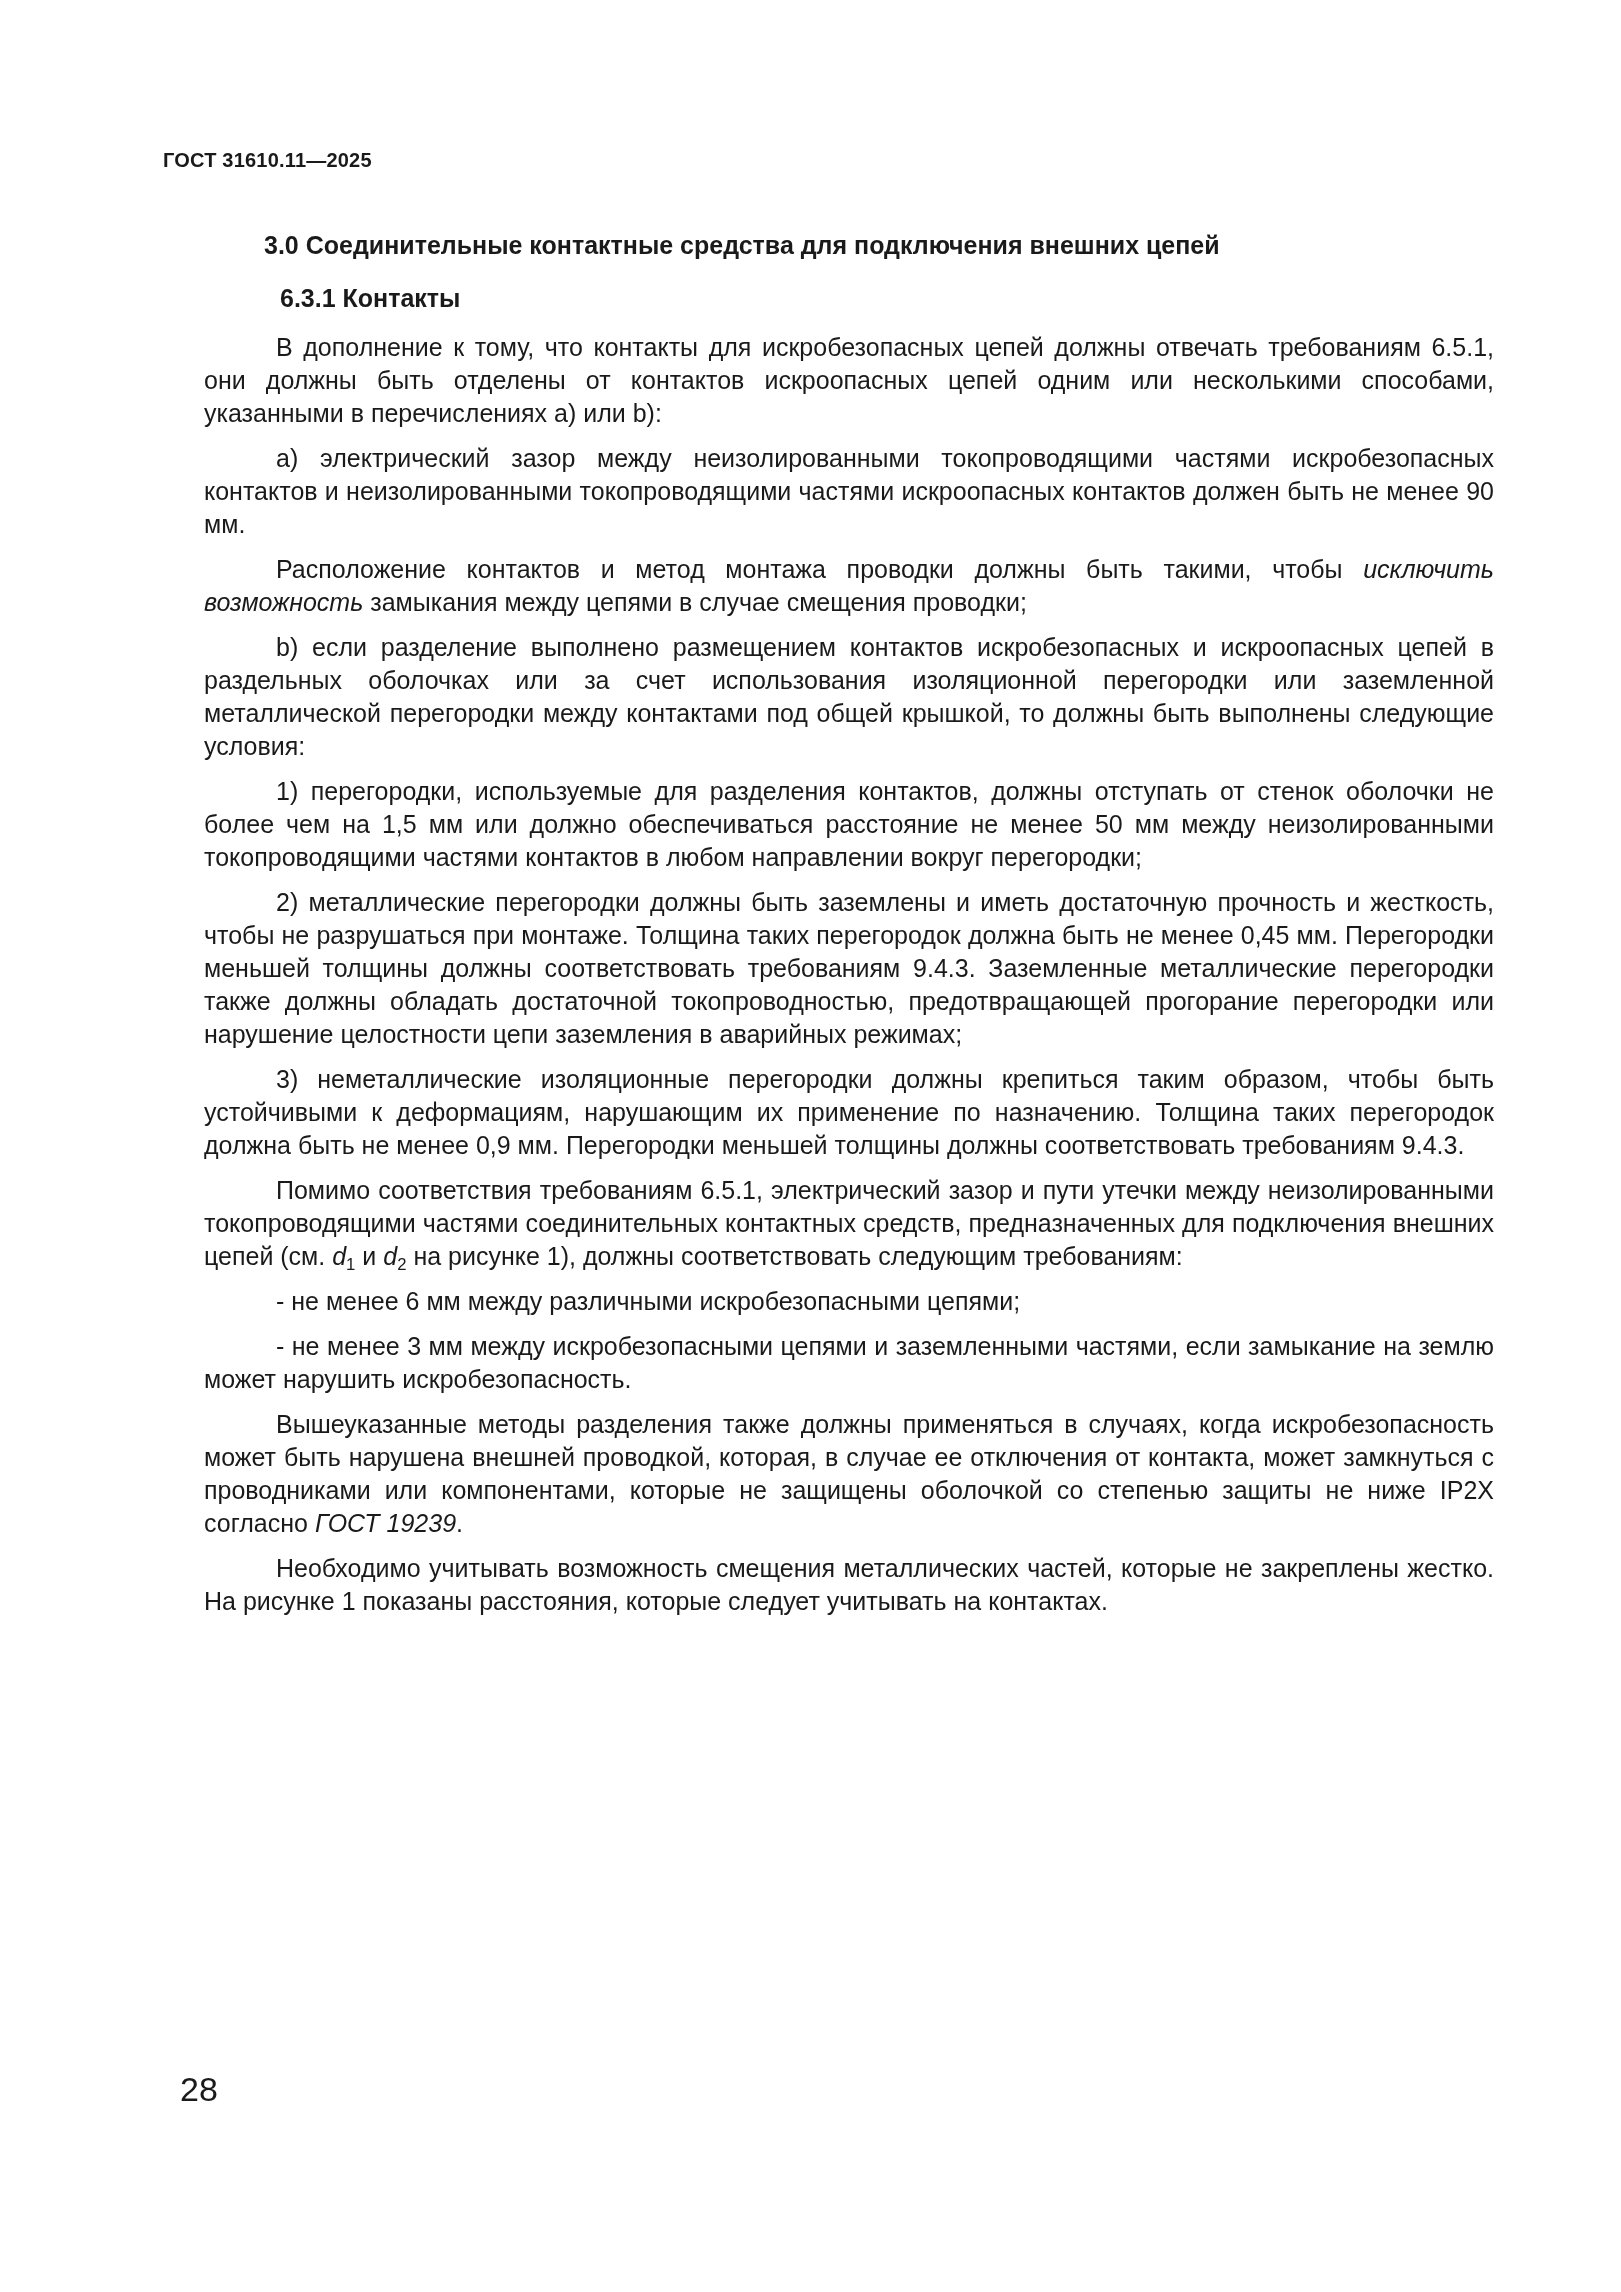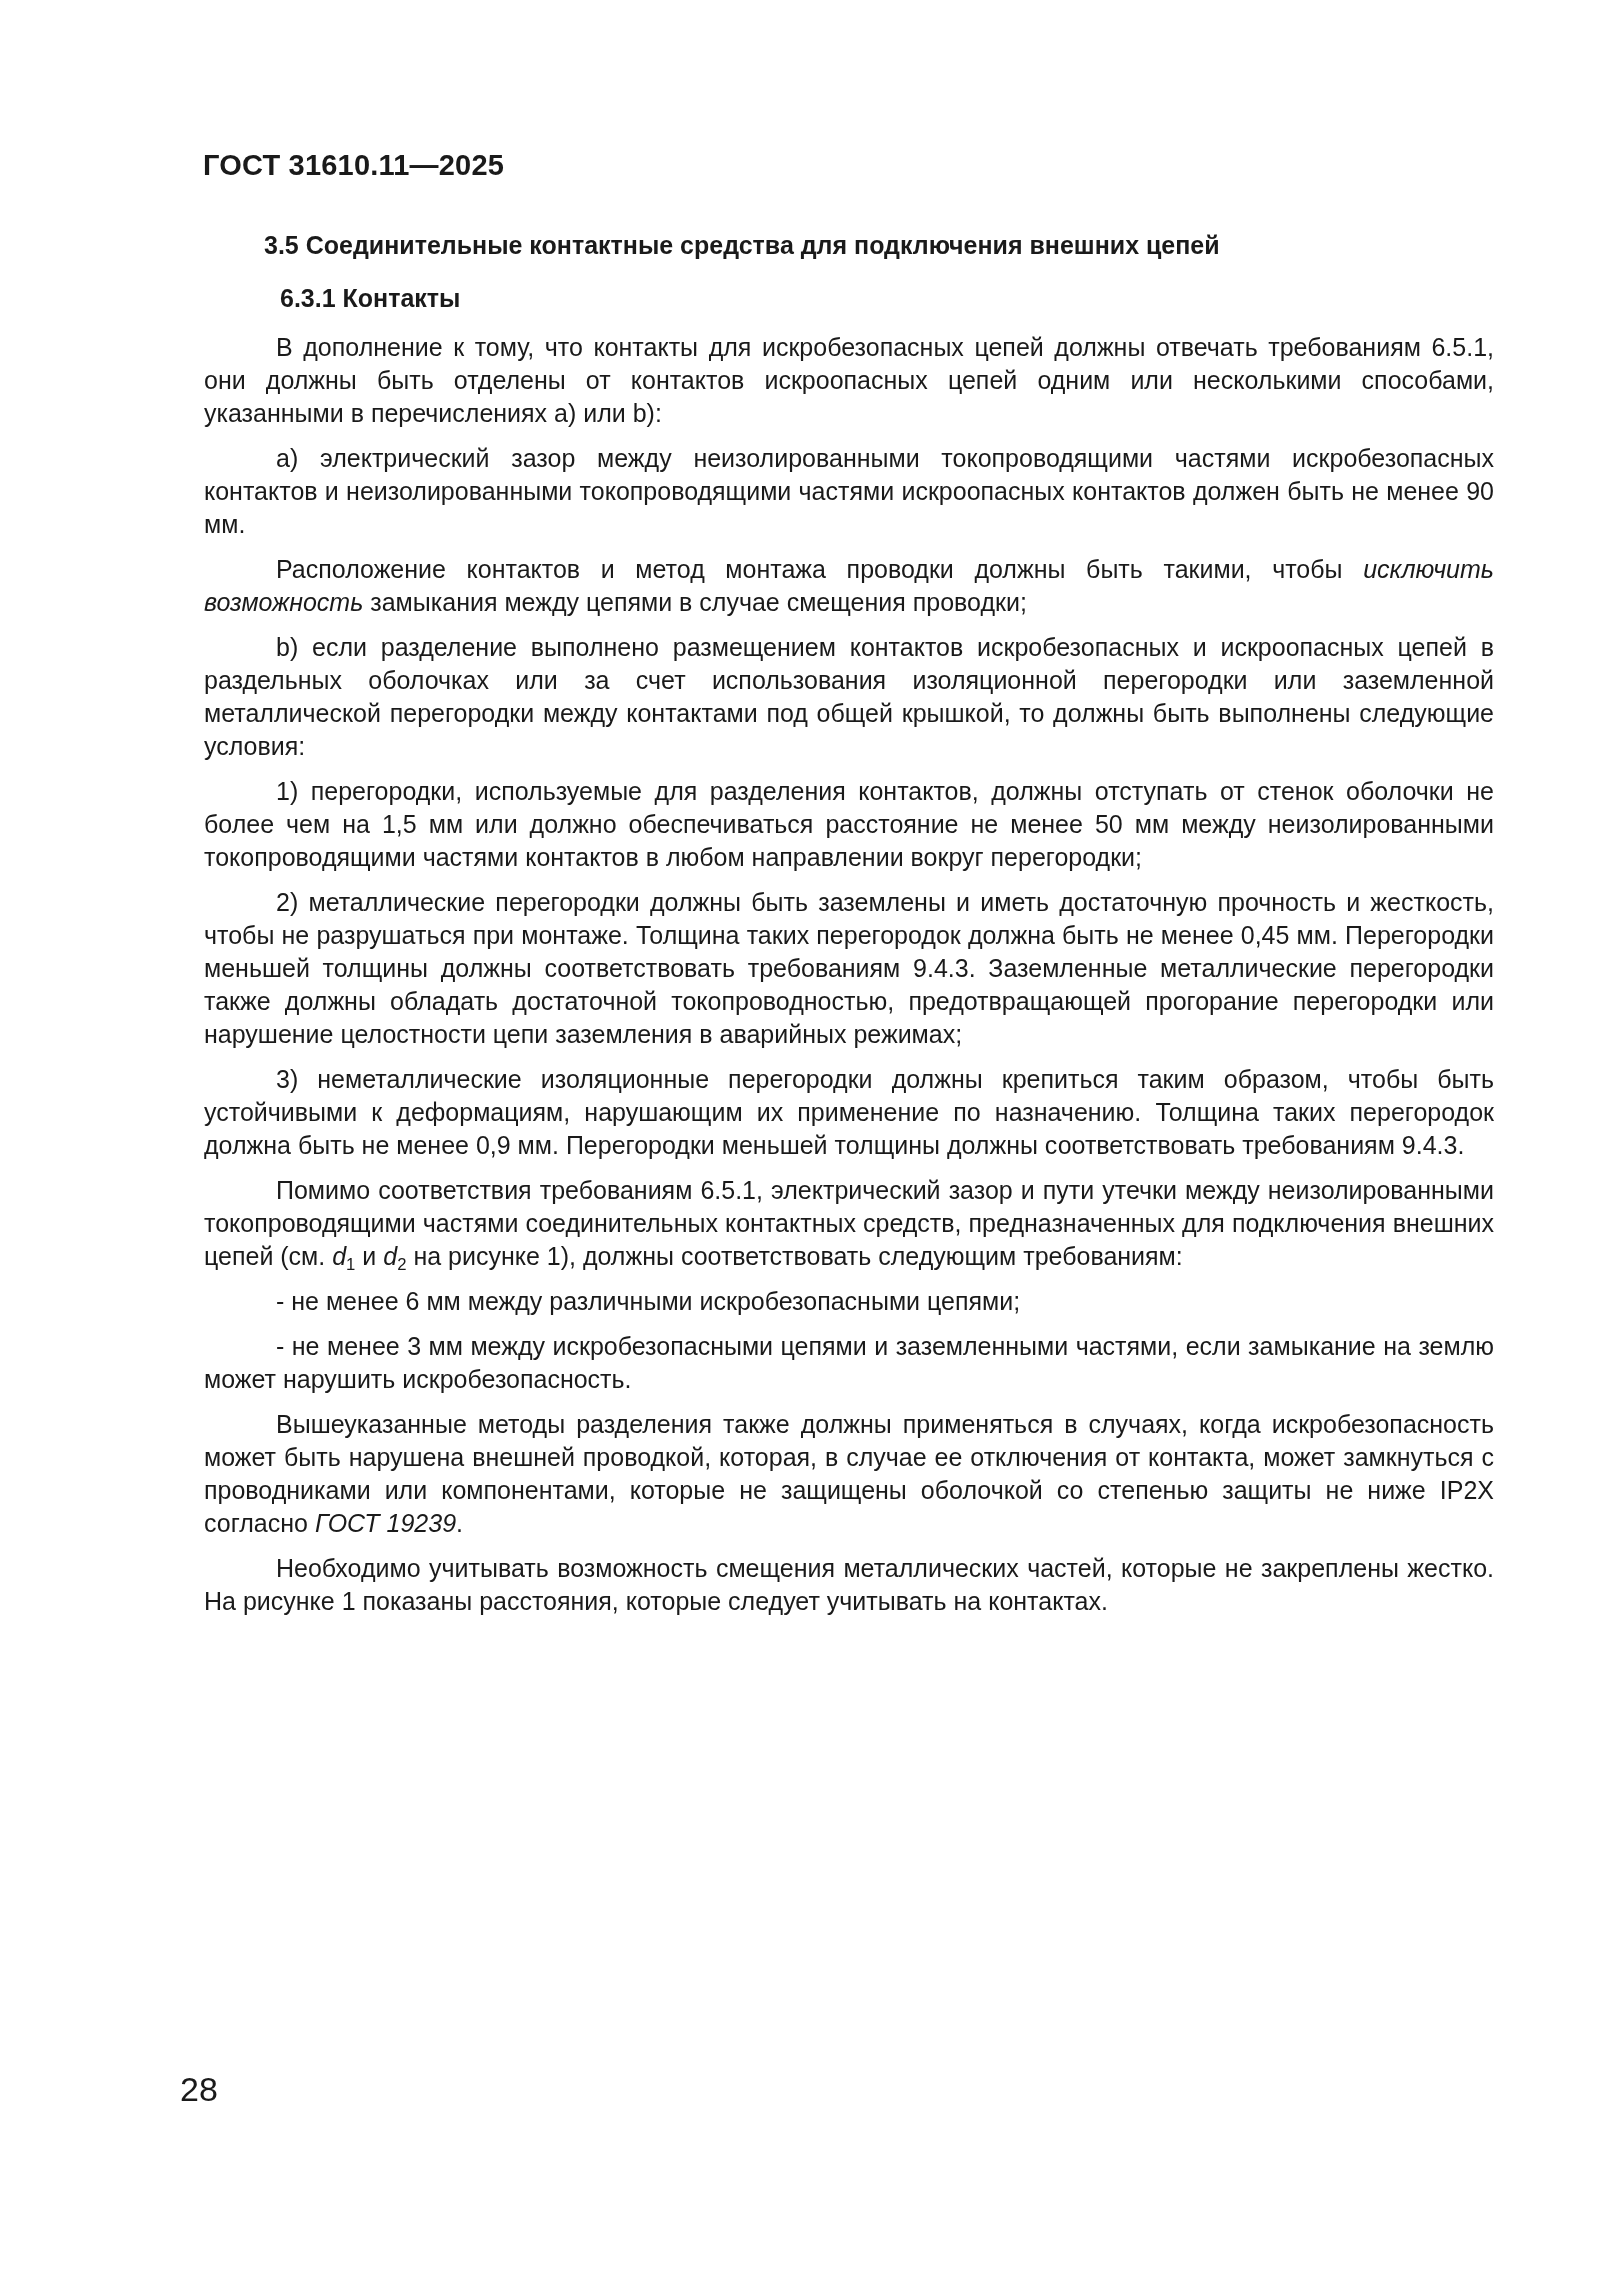--- a/index.html
+++ b/index.html
@@ -13,25 +13,24 @@
     height: 2293px;
     background: #ffffff;
     font-family: "Liberation Sans", sans-serif;
     color: #1a1a1a;
     overflow: hidden;
   }
   .doc-header {
     position: absolute;
     left: 163px;
     top: 149px;
-    font-size: 29px;
+    font-size: 20px;
     font-weight: bold;
     letter-spacing: 0.2px;
     white-space: nowrap;
-    margin-left: 40px;
   }
   .content {
     position: absolute;
     left: 192px;
     top: 229px;
     width: 1314px;
     font-size: 25px;
     line-height: 33px;
   }
   .h1 {
@@ -63,21 +62,21 @@
   }
 </style>
 </head>
 <body>
 
 <div class="page">
 
   <div class="doc-header">ГОСТ 31610.11—2025</div>
 
   <div class="content">
-    <p class="h1">3.5 Соединительные контактные средства для подключения внешних цепей</p>
+    <p class="h1">3.0 Соединительные контактные средства для подключения внешних цепей</p>
     <p class="h2">6.3.1 Контакты</p>
     <div id="paras">
         <p class="para"><span>В дополнение к тому, что контакты для искробезопасных цепей должны отвечать требованиям 6.5.1, они должны быть отделены от контактов искроопасных цепей одним или несколькими способами, указанными в перечислениях a) или b):</span></p>
         <p class="para"><span>a) электрический зазор между неизолированными токопроводящими частями искробезопасных контактов и неизолированными токопроводящими частями искроопасных контактов должен быть не менее 90 мм.</span></p>
         <p class="para"><span>Расположение контактов и метод монтажа проводки должны быть такими, чтобы </span><span class="it">исключить возможность</span><span> замыкания между цепями в случае смещения проводки;</span></p>
         <p class="para"><span>b) если разделение выполнено размещением контактов искробезопасных и искроопасных цепей в раздельных оболочках или за счет использования изоляционной перегородки или заземленной металлической перегородки между контактами под общей крышкой, то должны быть выполнены следующие условия:</span></p>
         <p class="para"><span>1) перегородки, используемые для разделения контактов, должны отступать от стенок оболочки не более чем на 1,5 мм или должно обеспечиваться расстояние не менее 50 мм между неизолированными токопроводящими частями контактов в любом направлении вокруг перегородки;</span></p>
         <p class="para"><span>2) металлические перегородки должны быть заземлены и иметь достаточную прочность и жесткость, чтобы не разрушаться при монтаже. Толщина таких перегородок должна быть не менее 0,45 мм. Перегородки меньшей толщины должны соответствовать требованиям 9.4.3. Заземленные металлические перегородки также должны обладать достаточной токопроводностью, предотвращающей прогорание перегородки или нарушение целостности цепи заземления в аварийных режимах;</span></p>
         <p class="para"><span>3) неметаллические изоляционные перегородки должны крепиться таким образом, чтобы быть устойчивыми к деформациям, нарушающим их применение по назначению. Толщина таких перегородок должна быть не менее 0,9 мм. Перегородки меньшей толщины должны соответствовать требованиям 9.4.3.</span></p>
         <p class="para"><span>Помимо соответствия требованиям 6.5.1, электрический зазор и пути утечки между неизолированными токопроводящими частями соединительных контактных средств, предназначенных для подключения внешних цепей (см. </span><span class="it">d</span><span class="sb">1</span><span> и </span><span class="it">d</span><span class="sb">2</span><span> на рисунке 1), должны соответствовать следующим требованиям:</span></p>

